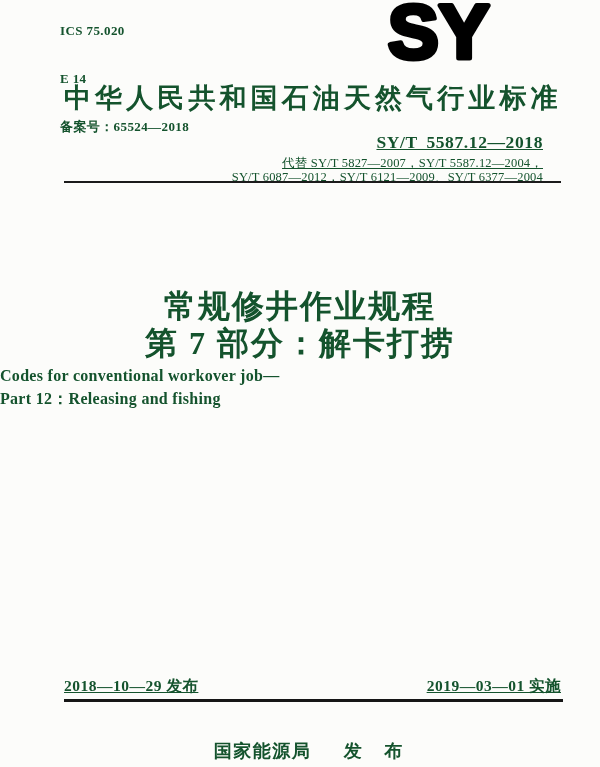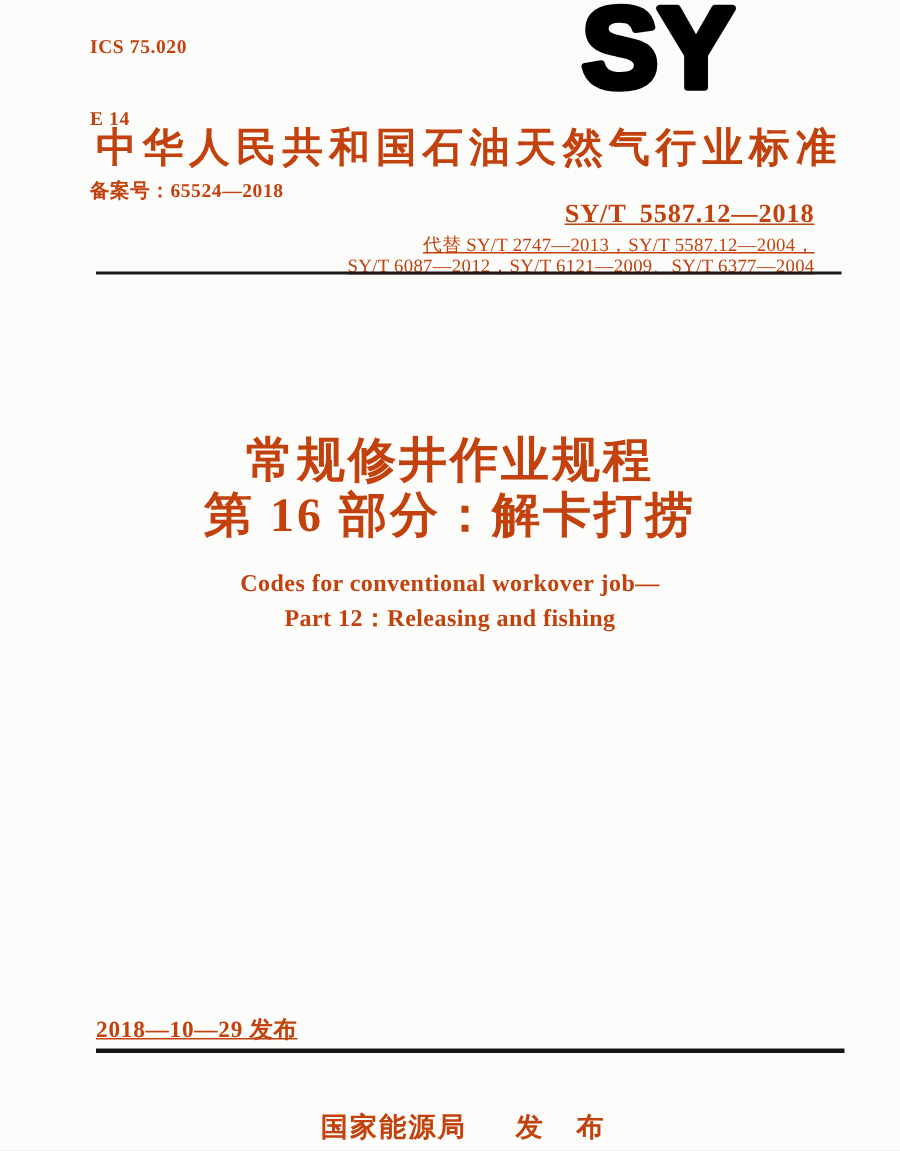--- a/index.html
+++ b/index.html
@@ -2,21 +2,21 @@
 <html><head>
 <meta charset="utf-8">
 <style>
   html, body { margin: 0; padding: 0; background: #e8e8e8; }
   .page {
     position: relative;
     width: 600px;
     height: 767px;
     margin: 0 auto;
     background: #fcfcfa;
-    color: #c2410c;
+    color: #14532d;
     font-family: "Liberation Serif", "DejaVu Serif", serif;
     overflow: hidden;
   }
   .ics-block {
     position: absolute;
     left: 60px;
     top: -9px;
     font-size: 13px;
     font-weight: bold;
     line-height: 16px;
@@ -75,23 +75,23 @@
     width: 600px;
     text-align: center;
     font-size: 32px;
     font-weight: bold;
     line-height: 37px;
     letter-spacing: 2px;
   }
   .en-title {
     position: absolute;
     left: 0;
-    top: 378px;
+    top: 364px;
     width: 600px;
-    text-align: center;
+    text-align: left;
     font-size: 16px;
     font-weight: bold;
     line-height: 23px;
     letter-spacing: 0.3px;
   }
   .dates-row {
     position: absolute;
     left: 64px;
     top: 676px;
     width: 497px;
@@ -137,39 +137,40 @@
     <svg width="120" height="64" viewBox="0 0 120 64" aria-hidden="true">
       <text x="2" y="58" font-family="Liberation Sans, DejaVu Sans, sans-serif" font-size="76" font-weight="bold" fill="#000" stroke="#000" stroke-width="5" stroke-linejoin="round">SY</text>
     </svg>
   </div>
 
   <div class="header-title">中华人民共和国石油天然气行业标准</div>
 
   <div class="std-block">
     <div class="std-number">SY/T 5587.12—2018</div>
     <div class="replaces">
-      <div>代替 SY/T 2747—2013，SY/T 5587.12—2004，</div>
+      <div>代替 SY/T 5827—2007，SY/T 5587.12—2004，</div>
       <div>SY/T 6087—2012，SY/T 6121—2009、SY/T 6377—2004</div>
     </div>
   </div>
 
   <div class="rule-top"></div>
 
   <div class="main-title">
     <div>常规修井作业规程</div>
-    <div>第 16 部分：解卡打捞</div>
+    <div>第 7 部分：解卡打捞</div>
   </div>
 
   <div class="en-title">
     <div>Codes for conventional workover job—</div>
     <div>Part 12：Releasing and fishing</div>
   </div>
 
   <div class="dates-row">
     <span>2018—10—29 发布</span>
+    <span>2019—03—01 实施</span>
   </div>
 
   <div class="rule-bottom"></div>
 
   <div class="publisher-row">
     <span class="issuer">国家能源局</span>
     <span class="issue-label">发 布</span>
   </div>
 
 </div>

